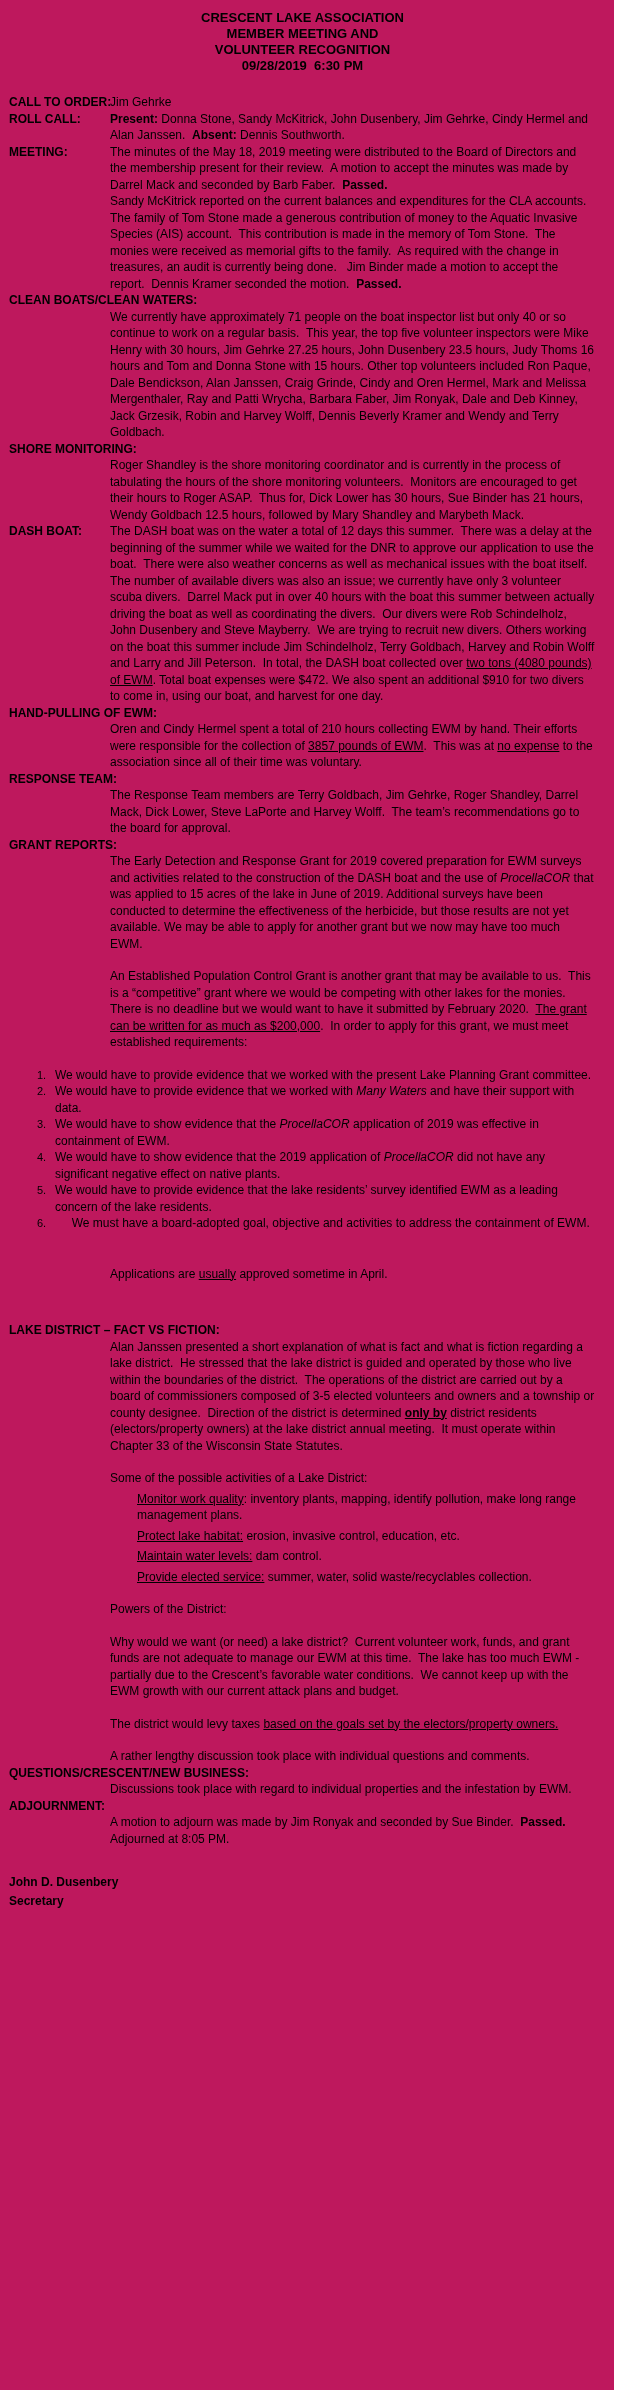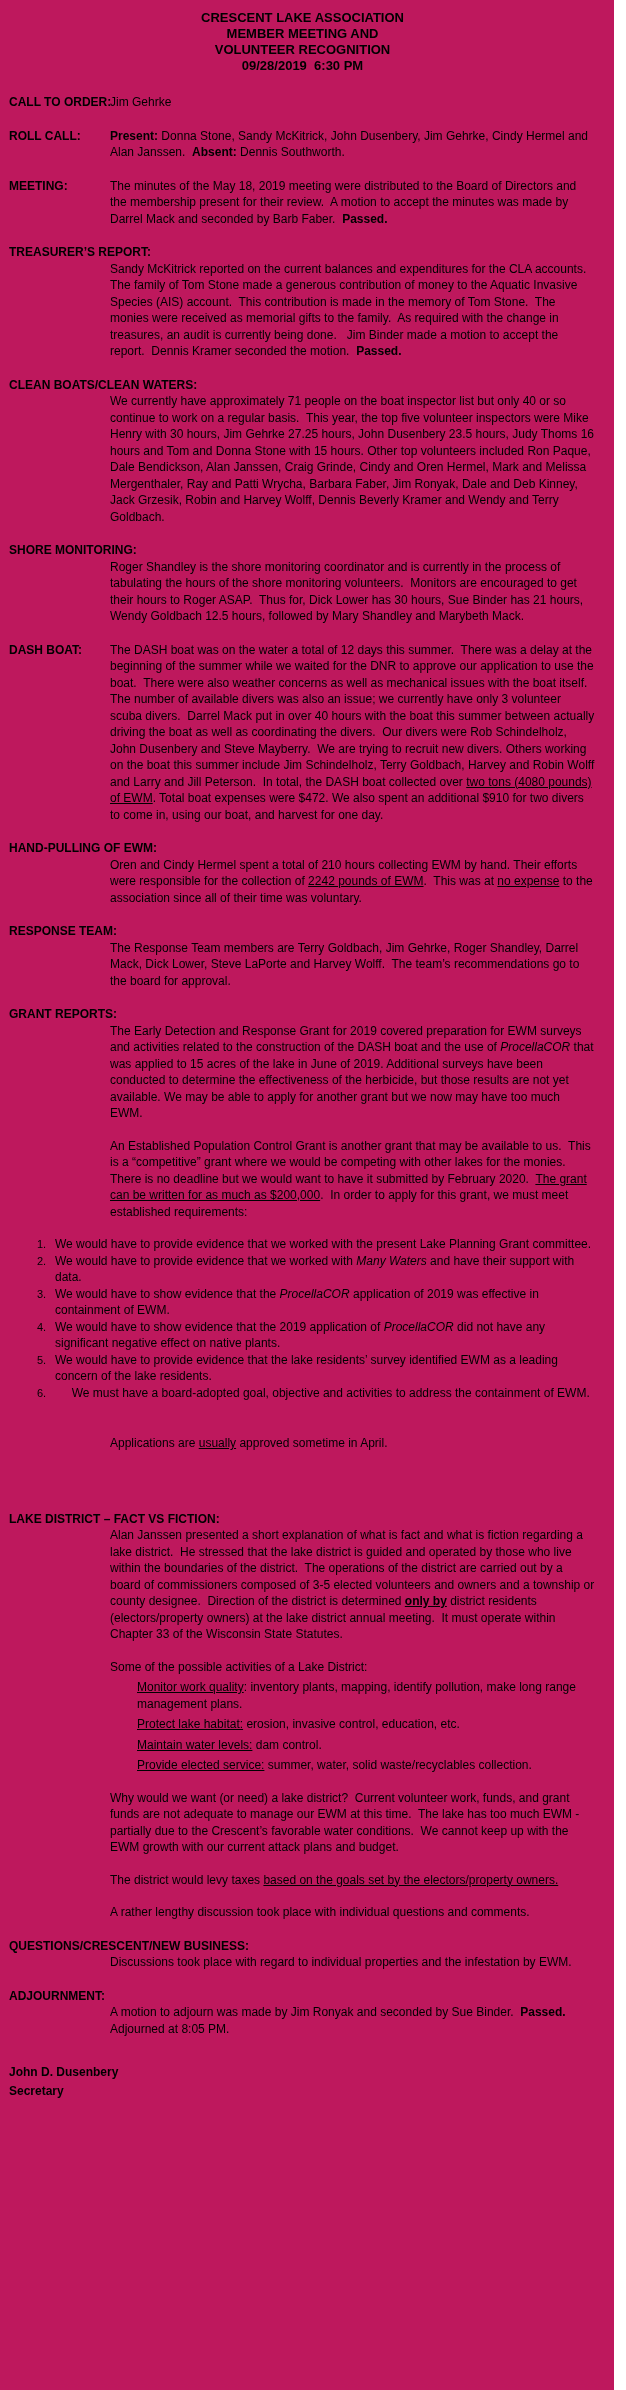--- a/index.html
+++ b/index.html
@@ -4,34 +4,34 @@
 <style>
   html,body{margin:0;padding:0;background:#ffffff;}
   .page{
     width:614px;min-height:2390px;box-sizing:border-box;
     background:#be185d;color:#000000;
     font-family:Liberation Sans, sans-serif;
     font-size:12px;line-height:16.5px;
     padding:10px 18px 24px 9px;
   }
   .title{text-align:center;font-weight:bold;font-size:13px;line-height:16px;margin-bottom:20px;}
-  .section{position:relative;margin-top:17px;}
+  .section{position:relative;}
   main > .section:first-child{margin-top:0;}
   .sec-label{font-weight:bold;white-space:nowrap;}
   .section.inline .sec-label{position:absolute;left:0;top:0;}
   .sec-body > * + *{margin-top:16px;}
   .para{margin-left:101px;max-width:500px;}
   .para.ind1{margin-left:128px;max-width:466px;}
   .group .para + .para{margin-top:4px;}
   .nlist{margin-left:28px;max-width:572px;}
   .li{display:flex;}
   .num{flex:none;width:18px;font-size:11px;}
   .li-text{flex:1;}
   [data-section="grant-reports"] .sec-body > .para:last-child{margin-top:34px;}
-  [data-section="lake-district"]{margin-top:59px;}
+  [data-section="lake-district"]{margin-top:40px;}
   .signature{margin-top:26px;font-weight:bold;}
   .signature div{line-height:19px;}
   .b{font-weight:bold;}
   .i{font-style:italic;}
   .u{text-decoration:underline;}
 </style>
 </head>
 <body>
 
 <div class="page">
@@ -55,21 +55,20 @@
           <div class="para"><span class="b">Present:</span><span> Donna Stone, Sandy McKitrick, John Dusenbery, Jim Gehrke, Cindy Hermel and Alan Janssen.&nbsp; </span><span class="b">Absent:</span><span> Dennis Southworth.</span></div>
         </div>
       </section>
       <section class="section inline" data-section="minutes">
         <div class="sec-label">MEETING:</div>
         <div class="sec-body">
           <div class="para"><span>The minutes of the May 18, 2019 meeting were distributed to the Board of Directors and the membership present for their review.&nbsp; A motion to accept the minutes was made by Darrel Mack and seconded by Barb Faber.&nbsp; </span><span class="b">Passed.</span></div>
         </div>
       </section>
       <section class="section block" data-section="treasurers-report">
-        <div class="sec-label">TREASURER’S REPORT:</div>
         <div class="sec-body">
           <div class="para"><span>Sandy McKitrick reported on the current balances and expenditures for the CLA accounts.&nbsp; The family of Tom Stone made a generous contribution of money to the Aquatic Invasive Species (AIS) account.&nbsp; This contribution is made in the memory of Tom Stone.&nbsp; The monies were received as memorial gifts to the family.&nbsp; As required with the change in treasures, an audit is currently being done.&nbsp;&nbsp; Jim Binder made a motion to accept the report.&nbsp; Dennis Kramer seconded the motion.&nbsp; </span><span class="b">Passed.</span></div>
         </div>
       </section>
       <section class="section block" data-section="clean-boats">
         <div class="sec-label">CLEAN BOATS/CLEAN WATERS:</div>
         <div class="sec-body">
           <div class="para"><span>We currently have approximately 71 people on the boat inspector list but only 40 or so continue to work on a regular basis.&nbsp; This year, the top five volunteer inspectors were Mike Henry with 30 hours, Jim Gehrke 27.25 hours, John Dusenbery 23.5 hours, Judy Thoms 16 hours and Tom and Donna Stone with 15 hours. Other top volunteers included Ron Paque, Dale Bendickson, Alan Janssen, Craig Grinde, Cindy and Oren Hermel, Mark and Melissa Mergenthaler, Ray and Patti Wrycha, Barbara Faber, Jim Ronyak, Dale and Deb Kinney, Jack Grzesik, Robin and Harvey Wolff, Dennis Beverly Kramer and Wendy and Terry Goldbach.</span></div>
         </div>
       </section>
@@ -81,21 +80,21 @@
       </section>
       <section class="section inline" data-section="dash-boat">
         <div class="sec-label">DASH BOAT:</div>
         <div class="sec-body">
           <div class="para"><span>The DASH boat was on the water a total of 12 days this summer.&nbsp; There was a delay at the beginning of the summer while we waited for the DNR to approve our application to use the boat.&nbsp; There were also weather concerns as well as mechanical issues with the boat itself.&nbsp; The number of available divers was also an issue; we currently have only 3 volunteer scuba divers.&nbsp; Darrel Mack put in over 40 hours with the boat this summer between actually driving the boat as well as coordinating the divers.&nbsp; Our divers were Rob Schindelholz, John Dusenbery and Steve Mayberry.&nbsp; We are trying to recruit new divers. Others working on the boat this summer include Jim Schindelholz, Terry Goldbach, Harvey and Robin Wolff and Larry and Jill Peterson.&nbsp; In total, the DASH boat collected over </span><span class="u">two tons (4080 pounds) of EWM</span><span>. Total boat expenses were $472. We also spent an additional $910 for two divers to come in, using our boat, and harvest for one day.</span></div>
         </div>
       </section>
       <section class="section block" data-section="hand-pulling">
         <div class="sec-label">HAND-PULLING OF EWM:</div>
         <div class="sec-body">
-          <div class="para"><span>Oren and Cindy Hermel spent a total of 210 hours collecting EWM by hand. Their efforts were responsible for the collection of </span><span class="u">2242 pounds of EWM</span><span>.&nbsp; This was at </span><span class="u">no expense</span><span> to the association since all of their time was voluntary.</span></div>
+          <div class="para"><span>Oren and Cindy Hermel spent a total of 210 hours collecting EWM by hand. Their efforts were responsible for the collection of </span><span class="u">3857 pounds of EWM</span><span>.&nbsp; This was at </span><span class="u">no expense</span><span> to the association since all of their time was voluntary.</span></div>
         </div>
       </section>
       <section class="section block" data-section="response-team">
         <div class="sec-label">RESPONSE TEAM:</div>
         <div class="sec-body">
           <div class="para"><span>The Response Team members are Terry Goldbach, Jim Gehrke, Roger Shandley, Darrel Mack, Dick Lower, Steve LaPorte and Harvey Wolff.&nbsp; The team’s recommendations go to the board for approval.</span></div>
         </div>
       </section>
       <section class="section block" data-section="grant-reports">
         <div class="sec-label">GRANT REPORTS:</div>
@@ -136,20 +135,21 @@
         <div class="sec-body">
           <div class="para"><span>Alan Janssen presented a short explanation of what is fact and what is fiction regarding a lake district.&nbsp; He stressed that the lake district is guided and operated by those who live within the boundaries of the district.&nbsp; The operations of the district are carried out by a board of commissioners composed of 3-5 elected volunteers and owners and a township or county designee.&nbsp; Direction of the district is determined </span><span class="b u">only by</span><span> district residents (electors/property owners) at the lake district annual meeting.&nbsp; It must operate within Chapter 33 of the Wisconsin State Statutes.</span></div>
           <div class="group">
             <div class="para"><span>Some of the possible activities of a Lake District:</span></div>
             <div class="para ind1"><span class="u">Monitor work quality</span><span>: inventory plants, mapping, identify pollution, make long range management plans.</span></div>
             <div class="para ind1"><span class="u">Protect lake habitat:</span><span> erosion, invasive control, education, etc.</span></div>
             <div class="para ind1"><span class="u">Maintain water levels:</span><span> dam control.</span></div>
             <div class="para ind1"><span class="u">Provide elected service:</span><span> summer, water, solid waste/recyclables collection.</span></div>
           </div>
           <div class="group">
+            <div class="para"><span>Powers of the District:</span></div>
           </div>
           <div class="para"><span>Why would we want (or need) a lake district?&nbsp; Current volunteer work, funds, and grant funds are not adequate to manage our EWM at this time.&nbsp; The lake has too much EWM - partially due to the Crescent’s favorable water conditions.&nbsp; We cannot keep up with the EWM growth with our current attack plans and budget.</span></div>
           <div class="para"><span>The district would levy taxes </span><span class="u">based on the goals set by the electors/property owners.</span></div>
           <div class="para"><span>A rather lengthy discussion took place with individual questions and comments.</span></div>
         </div>
       </section>
       <section class="section block" data-section="questions">
         <div class="sec-label">QUESTIONS/CRESCENT/NEW BUSINESS:</div>
         <div class="sec-body">
           <div class="para"><span>Discussions took place with regard to individual properties and the infestation by EWM.</span></div>

